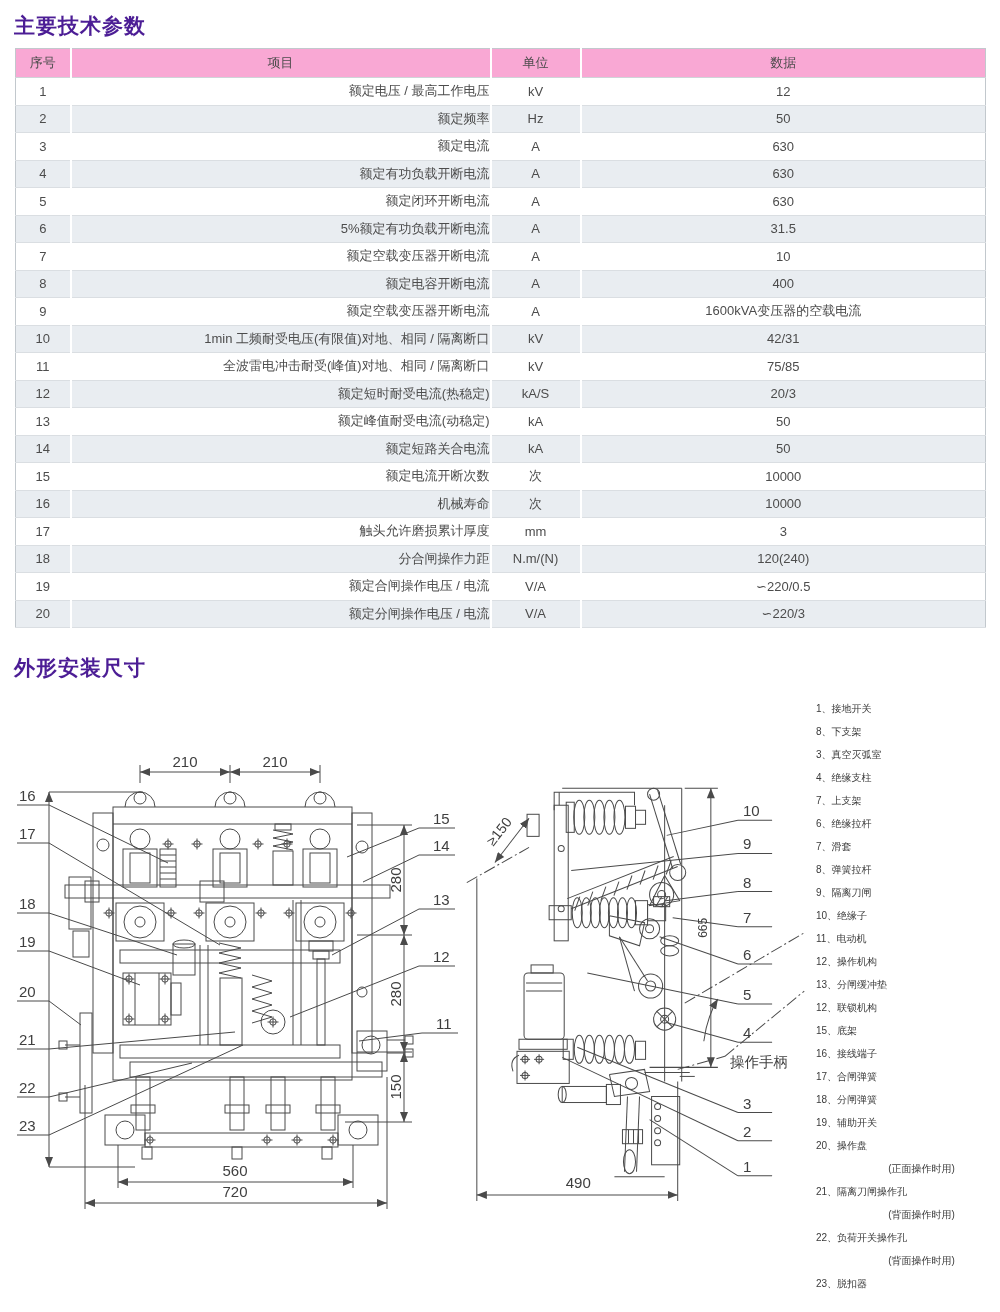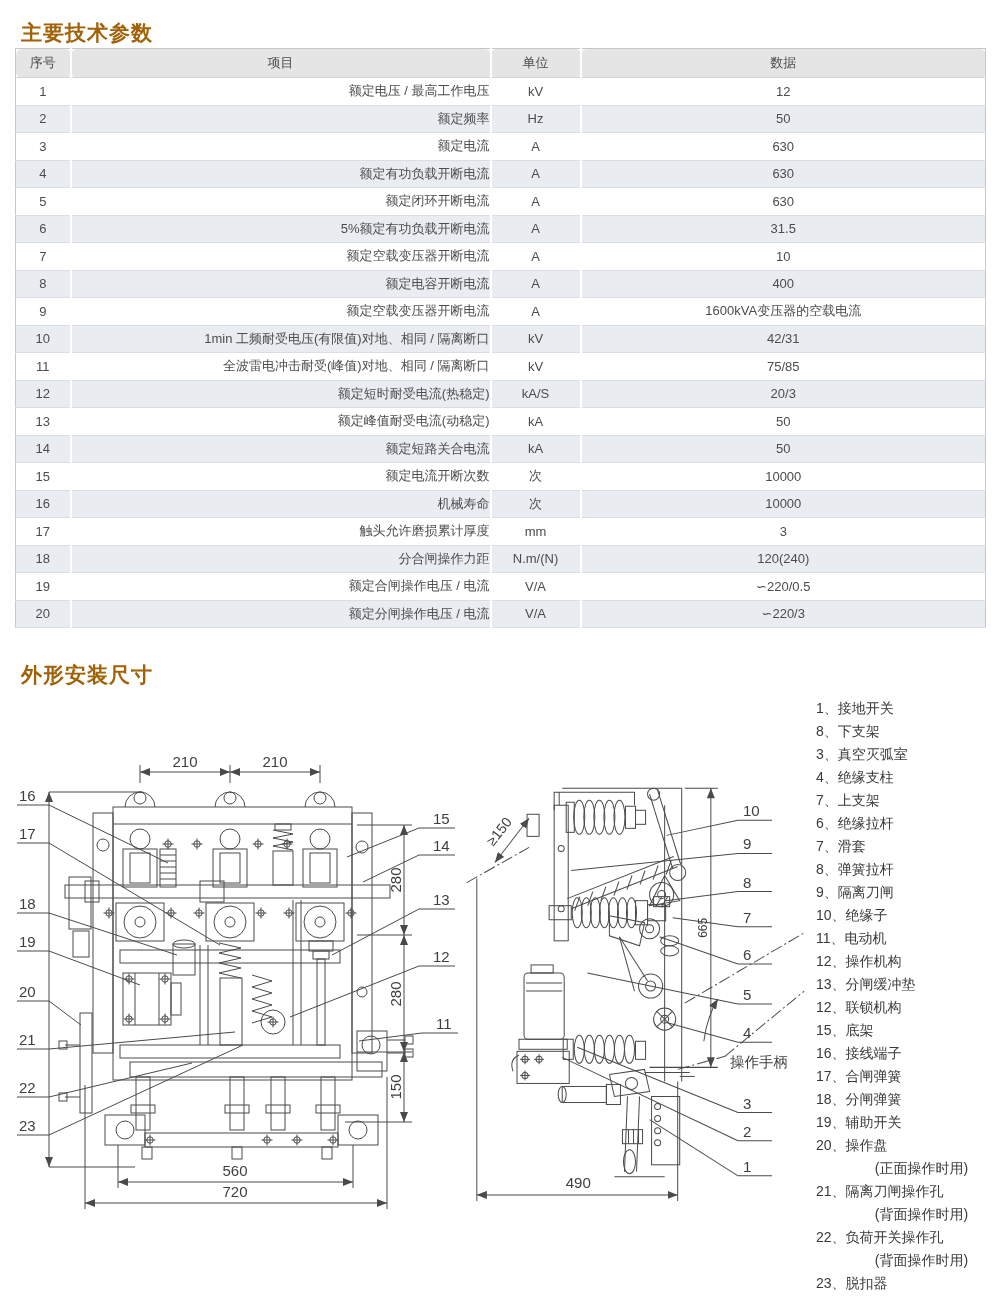--- a/index.html
+++ b/index.html
@@ -1,56 +1,56 @@
 <!DOCTYPE html>
 <html><head>
 <meta charset="utf-8">
 <style>
   html,body { margin:0; padding:0; background:#fff; }
   .page {
     position:relative; width:1000px; height:1312px; background:#fff;
     font-family:"Liberation Sans","DejaVu Sans",sans-serif; overflow:hidden;
   }
   .sec-title {
-    position:absolute; left:10px; margin:11px; font-size:21px; font-weight:bold;
-    color:#a16207; letter-spacing:1px;
+    position:absolute; left:10px; margin:4px; font-size:21px; font-weight:bold;
+    color:#4c1d95; letter-spacing:1px;
   }
   #title-params { top:8px; }
   #title-dims  { top:650px; }
 
   table.params {
     position:absolute; left:15px; top:48px; width:970px;
     border-collapse:collapse; table-layout:fixed;
     font-size:13px; color:#4c4c4c;
     border:1px solid #c2c8cd;
   }
   table.params th { height:28px; font-weight:normal; }
   table.params td { height:26.5px; }
   table.params th, table.params td {
     text-align:center; padding:0; border-left:2px solid #fff;
   }
   table.params th:first-child, table.params td:first-child { border-left:none; }
-  table.params thead th { background:#e5e5e5; border-bottom:1px solid #cfd4d8;border-radius:6px; }
+  table.params thead th { background:#f9a8d4; border-bottom:1px solid #cfd4d8; }
   table.params tbody tr { border-bottom:1px solid #dadee2; }
   table.params tbody tr:nth-child(even) td { background:#e9edf1; }
   table.params td.col1 { text-align:right; padding-left:14px; }
   col.c0 { width:55px; } col.c1 { width:420px; } col.c2 { width:90px; } col.c3 { width:405px; }
 
   .drawing { position:absolute; }
   #front-view { left:5px;  top:745px; }
   #side-view  { left:458px; top:750px; }
   svg text { fill:#3f3f3f; }
   .dwg-num { font-size:15px; }
   .dwg-dim { font-size:15px; }
   .dwg-dim-s { font-size:12px; }
   .dwg-cjk { font-size:14.5px; }
   .dim-ge { font-size:14px; }
 
   .legend { position:absolute; left:816px; top:697px; width:184px;
-            font-size:14px; color:#3a3a3a; }
+            font-size:10px; color:#3a3a3a; }
   .legend-item { line-height:23px; white-space:nowrap; }
   .legend-note { line-height:23px; padding-left:27px; white-space:nowrap;text-align:center; }
 </style>
 </head>
 <body>
 
 <div class="page">
 
   <h1 class="sec-title" id="title-params">主要技术参数</h1>
 

